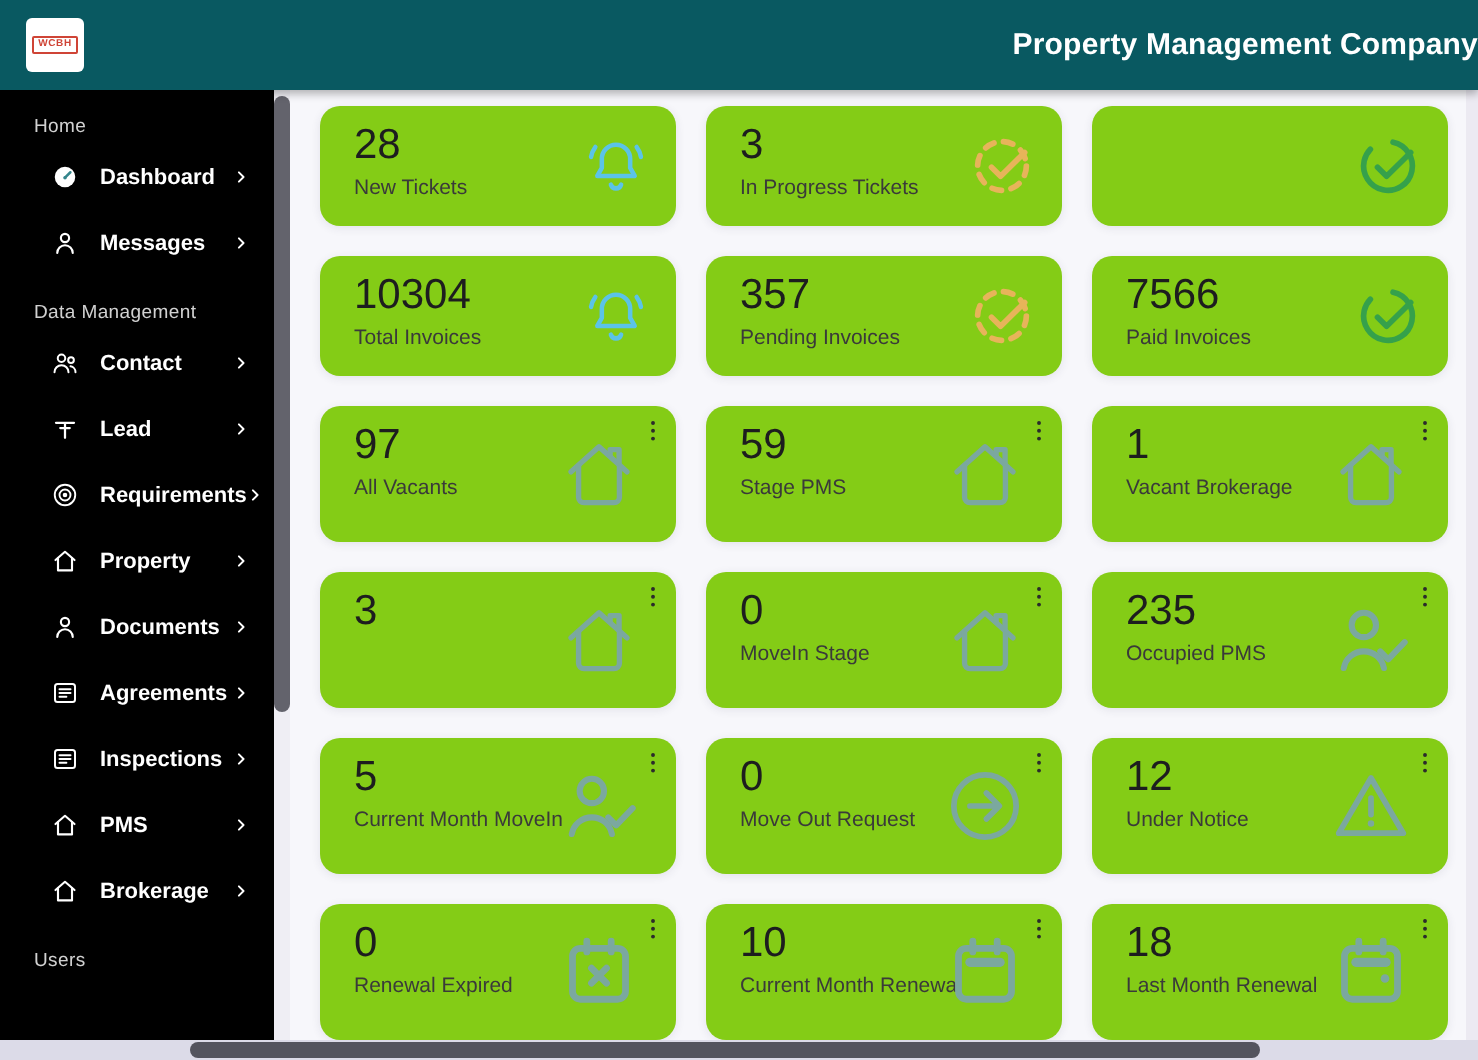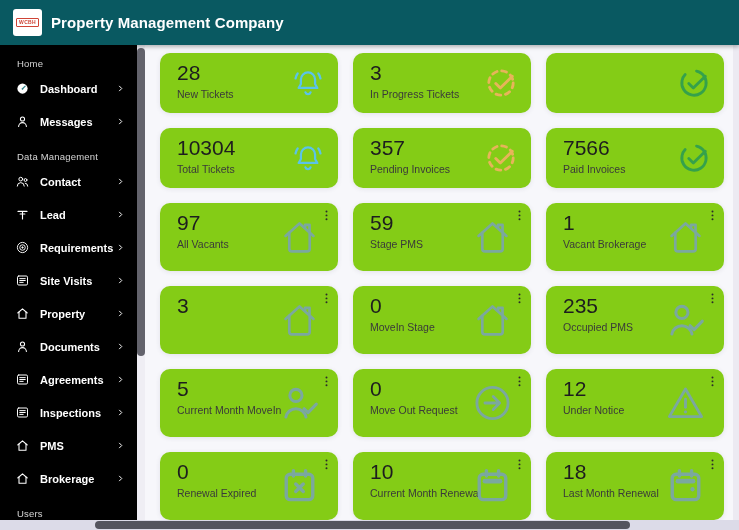--- a/index.html
+++ b/index.html
@@ -4,41 +4,41 @@
 <style>
   html,body{margin:0;padding:0;}
   body{
     width:739px;height:530px;overflow:hidden;position:relative;
     background:#f7f7fb;font-family:"Liberation Sans",sans-serif;
     -webkit-font-smoothing:antialiased;
   }
   
   .appbar{
     position:absolute;top:0;left:0;right:0;height:45px;background:#095961;
-    display:flex;align-items:center;z-index:30;box-shadow:0 2px 4px rgba(0,0,0,.28);
+    display:flex;align-items:center;z-index:30;box-shadow:0 2px 4px rgba(0,0,0,.28);justify-content:space-between;
   }
   .logo-box{
     width:29px;height:27px;background:#fff;border-radius:3px;margin-left:13px;
     display:flex;align-items:center;justify-content:center;flex:0 0 auto;
   }
   .logo-inner{
     border:1.5px solid #cf4436;border-radius:1px;padding:1px 2px;
     color:#cf4436;font-size:5px;font-weight:700;letter-spacing:.3px;line-height:1;
   }
   .app-title{color:#fff;font-size:15px;font-weight:700;margin-left:9px;letter-spacing:.1px;}
   
   .sidebar{
     position:absolute;top:45px;left:0;bottom:0;width:138px;background:#000000;
     overflow:hidden;z-index:10;
   }
   .side-section-label{
     color:rgba(255,255,255,.82);font-size:9.5px;margin:13px 0 3px 17px;letter-spacing:.2px;
   }
   .side-item{
-    height:33px;display:flex;align-items:center;padding-left:15px;cursor:pointer;color:#fff;
+    height:33px;display:flex;align-items:center;padding-left:25px;cursor:pointer;color:#fff;
   }
   .side-item .icn{width:15px;height:15px;flex:0 0 auto;display:inline-flex;color:#fff;}
   .side-item .lbl{font-size:11px;font-weight:600;margin-left:10px;white-space:nowrap;}
   .side-item .chev{width:9px;height:9px;margin-left:auto;margin-right:13px;color:#fff;display:inline-flex;}
   .icn svg{width:100%;height:100%;display:block;}
   
   .side-scroll-track{position:absolute;top:45px;bottom:0;left:137px;width:8px;background:#efeef4;z-index:20;}
   .side-scroll-thumb{position:absolute;top:3px;left:0;width:8px;height:308px;background:#63636c;border-radius:4px;}
   
   .right-scroll-track{position:absolute;top:45px;bottom:10px;right:0;width:6px;background:#eceaf2;z-index:20;}
@@ -159,36 +159,20 @@
       <span class="lbl">Requirements</span>
       <span class="chev">
         <svg viewBox="0 0 24 24">
           <path d="M9.2 5.8L15.4 12l-6.2 6.2" fill="none" stroke="currentColor" stroke-width="2.6" stroke-linecap="round" stroke-linejoin="round"></path>
         </svg>
       </span>
     </div>
     <div class="side-item">
       <span class="icn">
         <svg viewBox="0 0 24 24">
-          <g fill="none" stroke="currentColor" stroke-width="1.6" stroke-linecap="round">
-            <rect x="4" y="4.8" width="16" height="14.4" rx="2"></rect>
-            <path d="M7.6 9h8.8M7.6 12h8.8M7.6 15h5.5"></path>
-          </g>
-        </svg>
-      </span>
-      <span class="lbl">Site Visits</span>
-      <span class="chev">
-        <svg viewBox="0 0 24 24">
-          <path d="M9.2 5.8L15.4 12l-6.2 6.2" fill="none" stroke="currentColor" stroke-width="2.6" stroke-linecap="round" stroke-linejoin="round"></path>
-        </svg>
-      </span>
-    </div>
-    <div class="side-item">
-      <span class="icn">
-        <svg viewBox="0 0 24 24">
           <g fill="none" stroke="currentColor" stroke-width="1.7" stroke-linecap="round" stroke-linejoin="round">
             <path d="M4.4 11.2L12 4.6l7.6 6.6"></path>
             <path d="M6.4 9.6v9.9h11.2V9.6"></path>
           </g>
         </svg>
       </span>
       <span class="lbl">Property</span>
       <span class="chev">
         <svg viewBox="0 0 24 24">
           <path d="M9.2 5.8L15.4 12l-6.2 6.2" fill="none" stroke="currentColor" stroke-width="2.6" stroke-linecap="round" stroke-linejoin="round"></path>
@@ -316,21 +300,21 @@
           <svg viewBox="0 0 24 24">
             <g fill="none" stroke="currentColor" stroke-linecap="round" stroke-linejoin="round">
               <circle cx="12" cy="12" r="8.6" stroke-width="2" stroke-dasharray="45 9" transform="rotate(-78 12 12)"></circle>
               <path d="M8.3 12.4l3.2 3.2L20 7.2" stroke-width="2"></path>
             </g>
           </svg>
         </span>
       </article>
       <article class="card">
         <div class="num">10304</div>
-        <div class="cap">Total Tickets</div>
+        <div class="cap">Total Invoices</div>
         <span class="stat-icn" style="color: rgb(91, 195, 232);">
           <svg viewBox="0 0 24 24">
             <g fill="none" stroke="currentColor" stroke-width="1.6" stroke-linecap="round" stroke-linejoin="round">
               <path d="M12 4.5a5 5 0 0 1 5 5v3.2l1.6 2.8H5.4L7 12.7V9.5a5 5 0 0 1 5-5z"></path>
               <path d="M10.2 18.6a1.9 1.9 0 0 0 3.6 0"></path>
               <path d="M4.7 5.3a7.6 7.6 0 0 0-1.5 3.5"></path>
               <path d="M19.3 5.3a7.6 7.6 0 0 1 1.5 3.5"></path>
             </g>
           </svg>
         </span>

